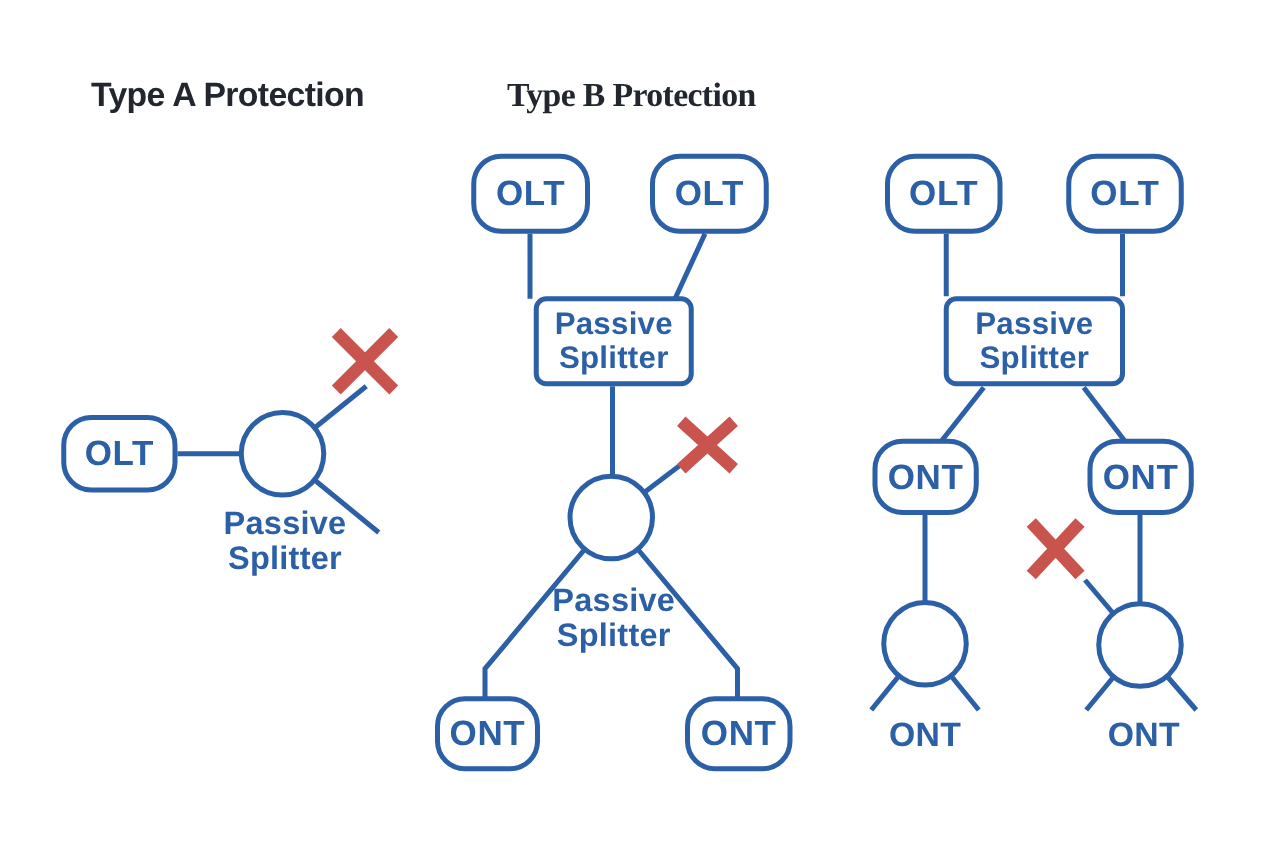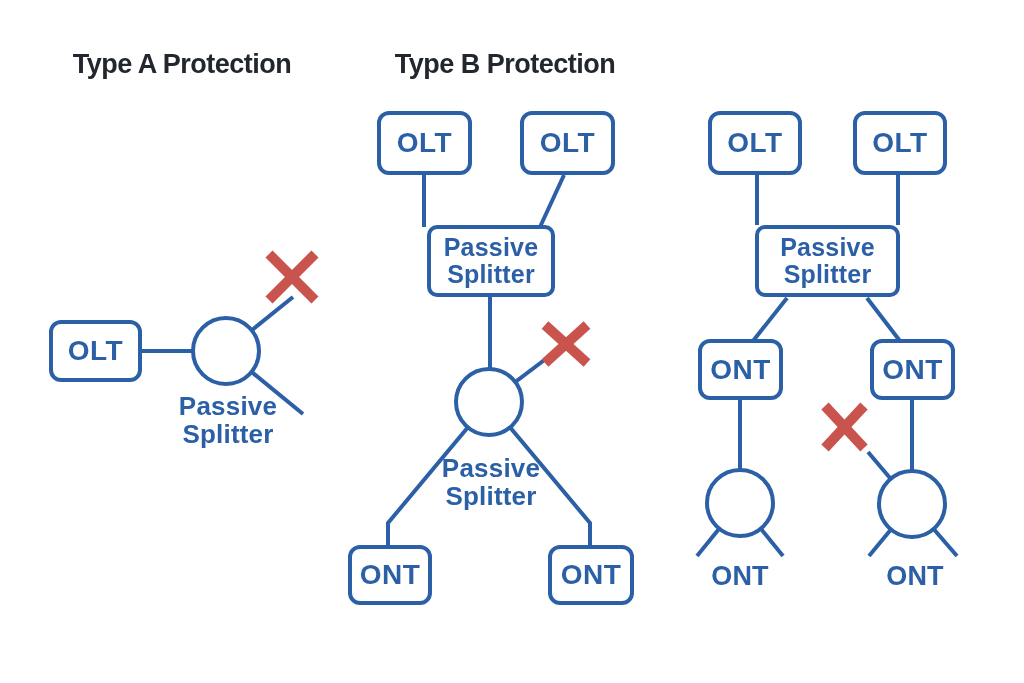--- a/index.html
+++ b/index.html
@@ -8,36 +8,37 @@
     --ink:#22262E;
     --bg:#FFFFFF;
   }
   html,body{margin:0;padding:0;background:#fff;}
   .stage{
     position:relative;
     width:1024px;height:664px;
     background:var(--bg);
     font-family:"Liberation Sans",sans-serif;
     overflow:hidden;
+    margin-top:12px;
   }
   .stage svg{position:absolute;left:0;top:0;}
   .link{stroke:var(--blue);stroke-width:4;fill:none;}
   .splitter-circle{stroke:var(--blue);stroke-width:4;fill:#fff;}
   .xmark{stroke:var(--red);stroke-width:10;stroke-linecap:butt;}
   .panel{position:absolute;inset:0;pointer-events:none;}
   .panel *{pointer-events:auto;}
   .title{
     position:absolute;
     transform:translateX(-50%);
     font-size:27px;font-weight:700;color:var(--ink);
     letter-spacing:-0.5px;white-space:nowrap;
   }
   .node{
     position:absolute;box-sizing:border-box;
-    border:4px solid var(--blue);border-radius:12px;background:#fff;
+    border:4px solid var(--blue);border-radius:24px;background:#fff;
     display:flex;align-items:center;justify-content:center;
     color:var(--blue);font-weight:700;
   }
   .node .lbl{font-size:28px;letter-spacing:0.5px;}
   .node .lbl2{
     font-size:25px;line-height:27px;text-align:center;
     white-space:pre-line;letter-spacing:0.2px;
   }
   .free-label{
     position:absolute;transform:translateX(-50%);
@@ -101,21 +102,21 @@
   <div class="panel">
     <div class="title" style="left:182px;top:49px;">Type A Protection</div>
     <div class="node" style="left:49px;top:320px;width:93px;height:62px;">
       <span class="lbl">OLT</span>
     </div>
     <div class="free-label" style="left:228px;top:392px;">Passive
 Splitter</div>
   </div>
 
   <div class="panel">
-    <div class="title" style="left:505px;top:49px;">Type B Protection</div>
+    <div class="title" style="left:505px;top:49px;font-family:Liberation Serif, serif;">Type B Protection</div>
     <div class="node" style="left:377px;top:111px;width:95px;height:64px;">
       <span class="lbl">OLT</span>
     </div>
     <div class="node" style="left:520px;top:111px;width:95px;height:64px;">
       <span class="lbl">OLT</span>
     </div>
     <div class="node" style="left:427px;top:225px;width:128px;height:72px;border-radius:10px;">
       <span class="lbl2">Passive
 Splitter</span>
     </div>

